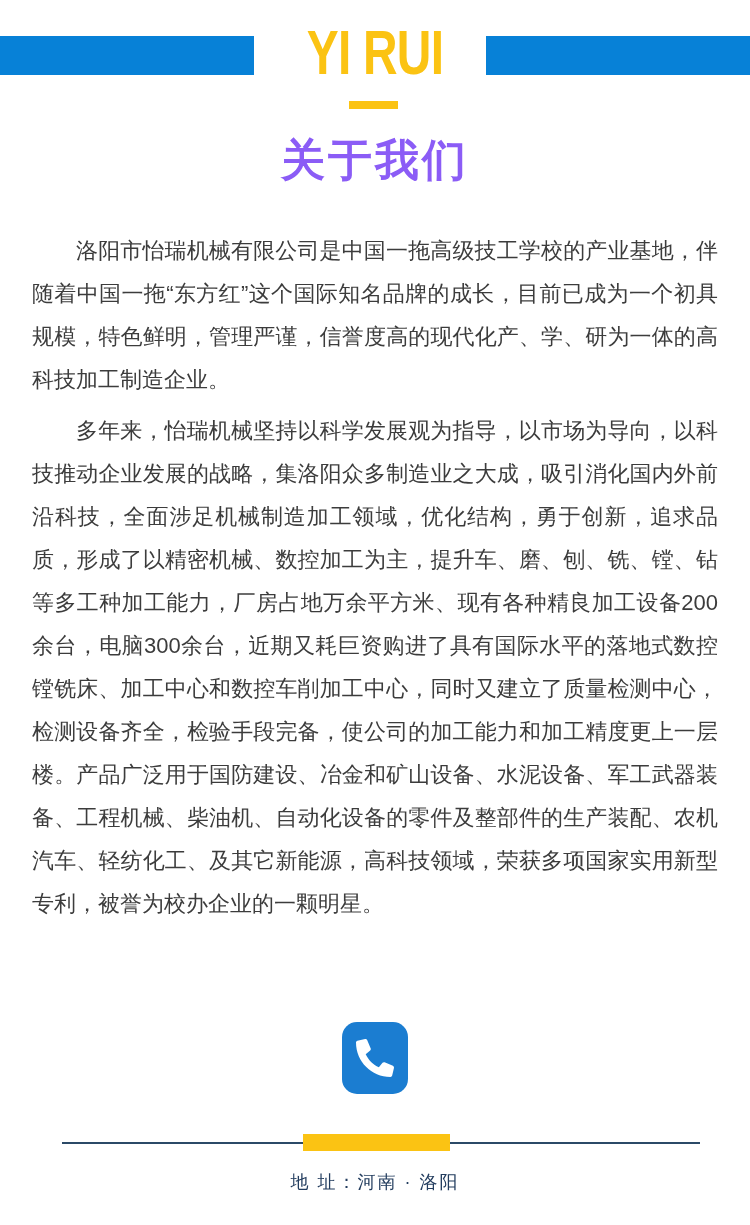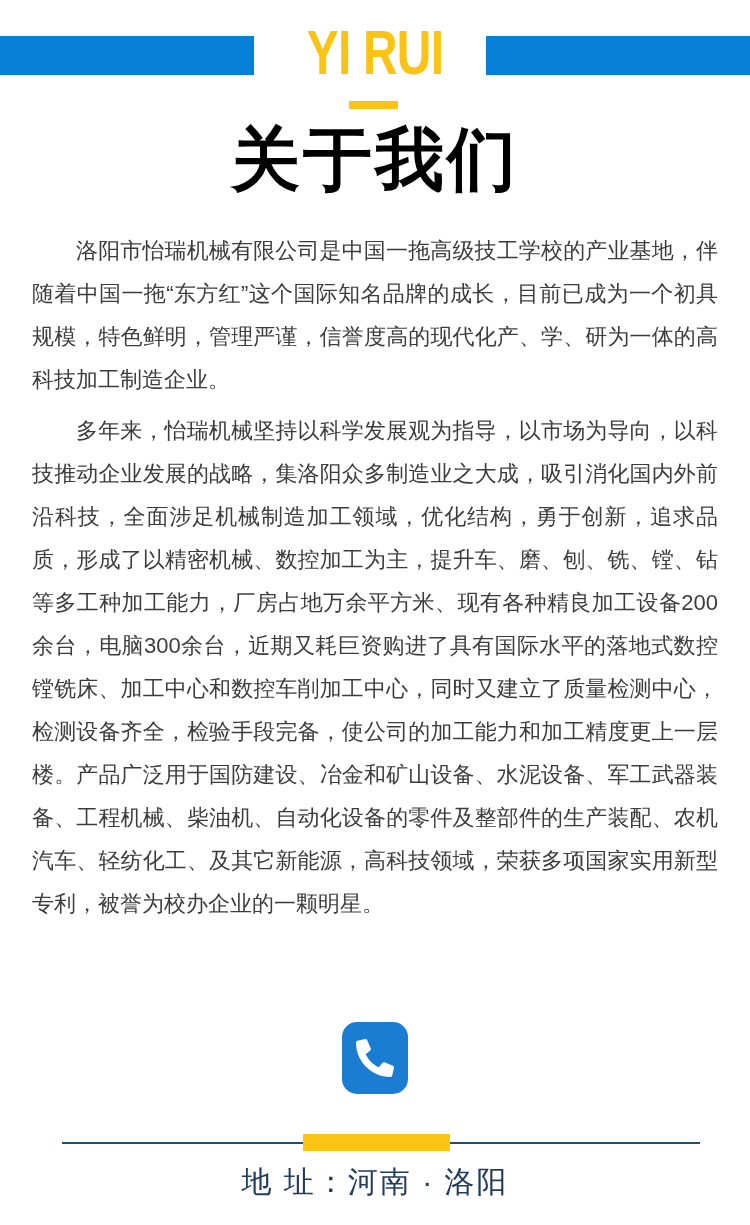--- a/index.html
+++ b/index.html
@@ -20,22 +20,22 @@
     font-weight:700; font-size:63px; line-height:63px; letter-spacing:-1px;
     transform:scaleX(0.76); transform-origin:center;
   }
   .brand-underline {
     position:absolute; top:101px; left:349px; width:49px; height:8px;
     background:#fbc313;
   }
 
   .page-title {
     position:absolute; top:127px; left:0; width:750px; margin:0;
-    text-align:center; color:#000000;
-    font-size:69px; line-height:66px; font-weight:700; letter-spacing:3px;
+    text-align:center; color:#8b5cf6;
+    font-size:44px; line-height:66px; font-weight:700; letter-spacing:3px;
   }
 
   
   .body-text { position:absolute; top:221px; left:24px; width:702px; }
   .para {
     margin:8px; color:#3c3c3c;
     font-size:22px; line-height:43px;
     text-align:justify; text-indent:2em;
   }
 
@@ -61,21 +61,21 @@
     background:#2b4a67;
   }
   .divider-block {
     position:absolute; top:0; left:303px; width:147px; height:17px;
     background:#fbc313;
   }
 
   .address {
     position:absolute; top:1164px; left:0; width:750px;
     text-align:center; color:#223c5e;
-    font-size:30px; line-height:36px; letter-spacing:2px; font-weight:500;
+    font-size:18px; line-height:36px; letter-spacing:2px; font-weight:500;
   }
 </style>
 </head>
 <body>
 
 <div class="page">
 
   <header>
     <div class="bar bar-left"></div>
     <div class="bar bar-right"></div>

